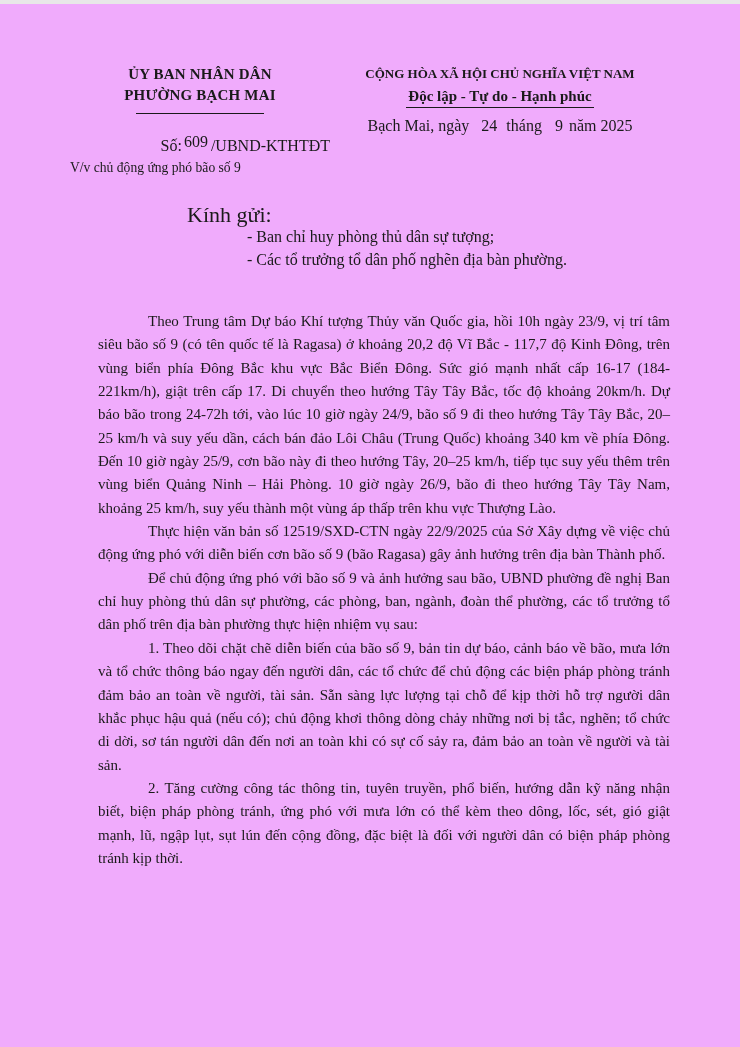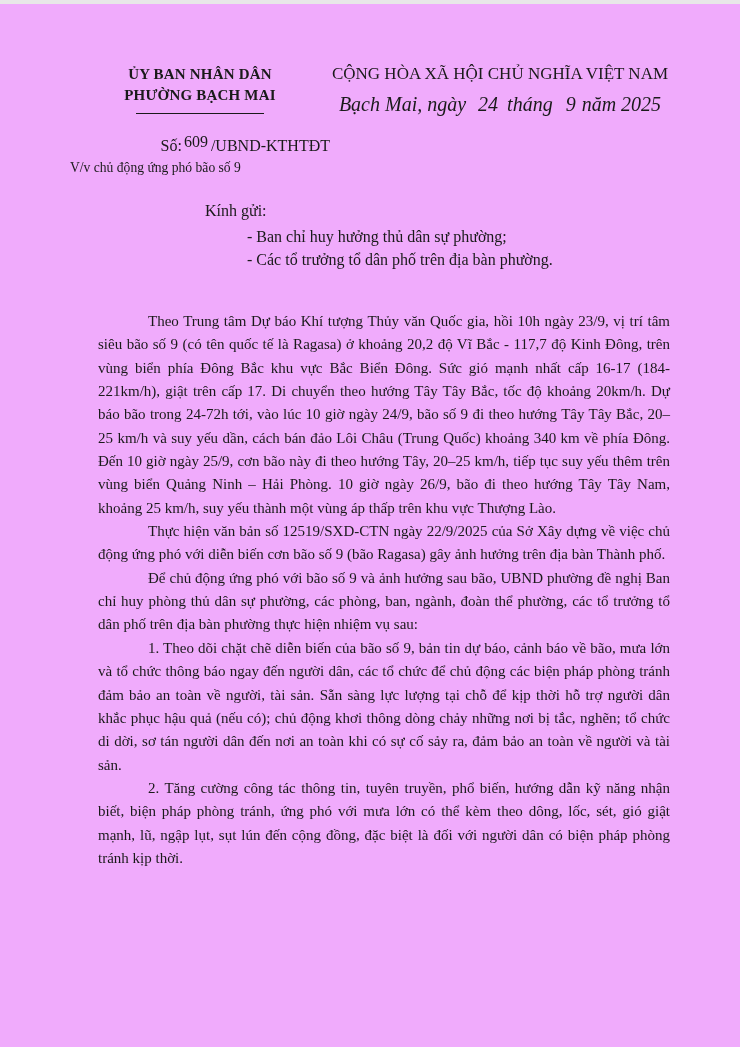--- a/index.html
+++ b/index.html
@@ -32,39 +32,38 @@
     border-top: 1.6px solid #1a1a1a;
     margin: 7px auto 0 auto;
   }
   .header-right {
     position: absolute;
     left: 328px; top: 60px;
     width: 344px;
     text-align: center;
   }
   .national-line {
-    font-weight: normal;
-    font-size: 17px;
+    font-weight: bold;
+    font-size: 13px;
     line-height: 20px;
     white-space: nowrap;
   }
   .motto {
     display: inline-block;
     font-weight: bold;
     font-size: 15px;
     line-height: 19px;
     margin-top: 3px;
     padding: 0 2px 1px 2px;
     border-bottom: 1.6px solid #1a1a1a;
     white-space: nowrap;
   }
   .dateline {
     margin-top: 9px;
-    font-style: italic;
-    font-size: 20px;
+    font-size: 16px;
     white-space: nowrap;
   }
   .dateline .fill-day   { margin: 0 9px 0 12px; }
   .dateline .fill-month { margin: 0 6px 0 13px; }
   .doc-number {
     position: absolute;
     left: 70px; top: 133px;
     width: 260px;
     text-align: right;
     font-size: 16px;
@@ -79,22 +78,22 @@
     position: absolute;
     left: 70px; top: 156px;
     width: 260px;
     text-align: left;
     font-size: 13.6px;
     white-space: nowrap;
   }
   
   .salutation-label {
     position: absolute;
-    left: 205px; top: 198px;
-    font-size: 16px;
+    left: 187px; top: 198px;
+    font-size: 22px;
   }
   .recipient-list {
     position: absolute;
     left: 247px; top: 221px;
     font-size: 16px;
     line-height: 23.3px;
   }
   
   .doc-body {
     position: absolute;
@@ -115,34 +114,37 @@
 <div class="page">
 
   <div class="header-left">
     <div class="issuer-line">ỦY BAN NHÂN DÂN</div>
     <div class="issuer-line">PHƯỜNG BẠCH MAI</div>
     <div class="issuer-rule"></div>
   </div>
 
   <div class="header-right">
     <div class="national-line">CỘNG HÒA XÃ HỘI CHỦ NGHĨA VIỆT NAM</div>
+    <div>
+      <span class="motto">Độc lập - Tự do - Hạnh phúc</span>
+    </div>
     <div class="dateline">
       <span>Bạch Mai, ngày</span><span class="fill-day">24</span><span>tháng</span><span class="fill-month">9</span><span>năm 2025</span>
     </div>
   </div>
 
   <div class="doc-number">
     <span>Số:</span><span class="filled">609</span><span>/UBND-KTHTĐT</span>
   </div>
   <div class="doc-subject">V/v chủ động ứng phó bão số 9</div>
 
   <div class="salutation-label">Kính gửi:</div>
   <div class="recipient-list">
-    <div>- Ban chỉ huy hưởng thủ dân sự phường;</div>
-    <div>- Các tổ trưởng tổ dân phố trên địa bàn phường.</div>
+    <div>- Ban chỉ huy phòng thủ dân sự tượng;</div>
+    <div>- Các tổ trưởng tổ dân phố nghẽn địa bàn phường.</div>
   </div>
 
   <div class="doc-body">
     <p>Theo Trung tâm Dự báo Khí tượng Thủy văn Quốc gia, hồi 10h ngày 23/9, vị trí tâm siêu bão số 9 (có tên quốc tế là Ragasa) ở khoảng 20,2 độ Vĩ Bắc - 117,7 độ Kinh Đông, trên vùng biển phía Đông Bắc khu vực Bắc Biển Đông. Sức gió mạnh nhất cấp 16-17 (184-221km/h), giật trên cấp 17. Di chuyển theo hướng Tây Tây Bắc, tốc độ khoảng 20km/h. Dự báo bão trong 24-72h tới, vào lúc 10 giờ ngày 24/9, bão số 9 đi theo hướng Tây Tây Bắc, 20–25 km/h và suy yếu dần, cách bán đảo Lôi Châu (Trung Quốc) khoảng 340 km về phía Đông. Đến 10 giờ ngày 25/9, cơn bão này đi theo hướng Tây, 20–25 km/h, tiếp tục suy yếu thêm trên vùng biển Quảng Ninh – Hải Phòng. 10 giờ ngày 26/9, bão đi theo hướng Tây Tây Nam, khoảng 25 km/h, suy yếu thành một vùng áp thấp trên khu vực Thượng Lào.</p>
     <p>Thực hiện văn bản số 12519/SXD-CTN ngày 22/9/2025 của Sở Xây dựng về việc chủ động ứng phó với diễn biến cơn bão số 9 (bão Ragasa) gây ảnh hưởng trên địa bàn Thành phố.</p>
     <p>Để chủ động ứng phó với bão số 9 và ảnh hưởng sau bão, UBND phường đề nghị Ban chỉ huy phòng thủ dân sự phường, các phòng, ban, ngành, đoàn thể phường, các tổ trưởng tổ dân phố trên địa bàn phường thực hiện nhiệm vụ sau:</p>
     <p>1. Theo dõi chặt chẽ diễn biến của bão số 9, bản tin dự báo, cảnh báo về bão, mưa lớn và tổ chức thông báo ngay đến người dân, các tổ chức để chủ động các biện pháp phòng tránh đảm bảo an toàn về người, tài sản. Sẵn sàng lực lượng tại chỗ để kịp thời hỗ trợ người dân khắc phục hậu quả (nếu có); chủ động khơi thông dòng chảy những nơi bị tắc, nghẽn; tổ chức di dời, sơ tán người dân đến nơi an toàn khi có sự cố sảy ra, đảm bảo an toàn về người và tài sản.</p>
     <p>2. Tăng cường công tác thông tin, tuyên truyền, phổ biến, hướng dẫn kỹ năng nhận biết, biện pháp phòng tránh, ứng phó với mưa lớn có thể kèm theo dông, lốc, sét, gió giật mạnh, lũ, ngập lụt, sụt lún đến cộng đồng, đặc biệt là đối với người dân có biện pháp phòng tránh kịp thời.</p>
   </div>
 

